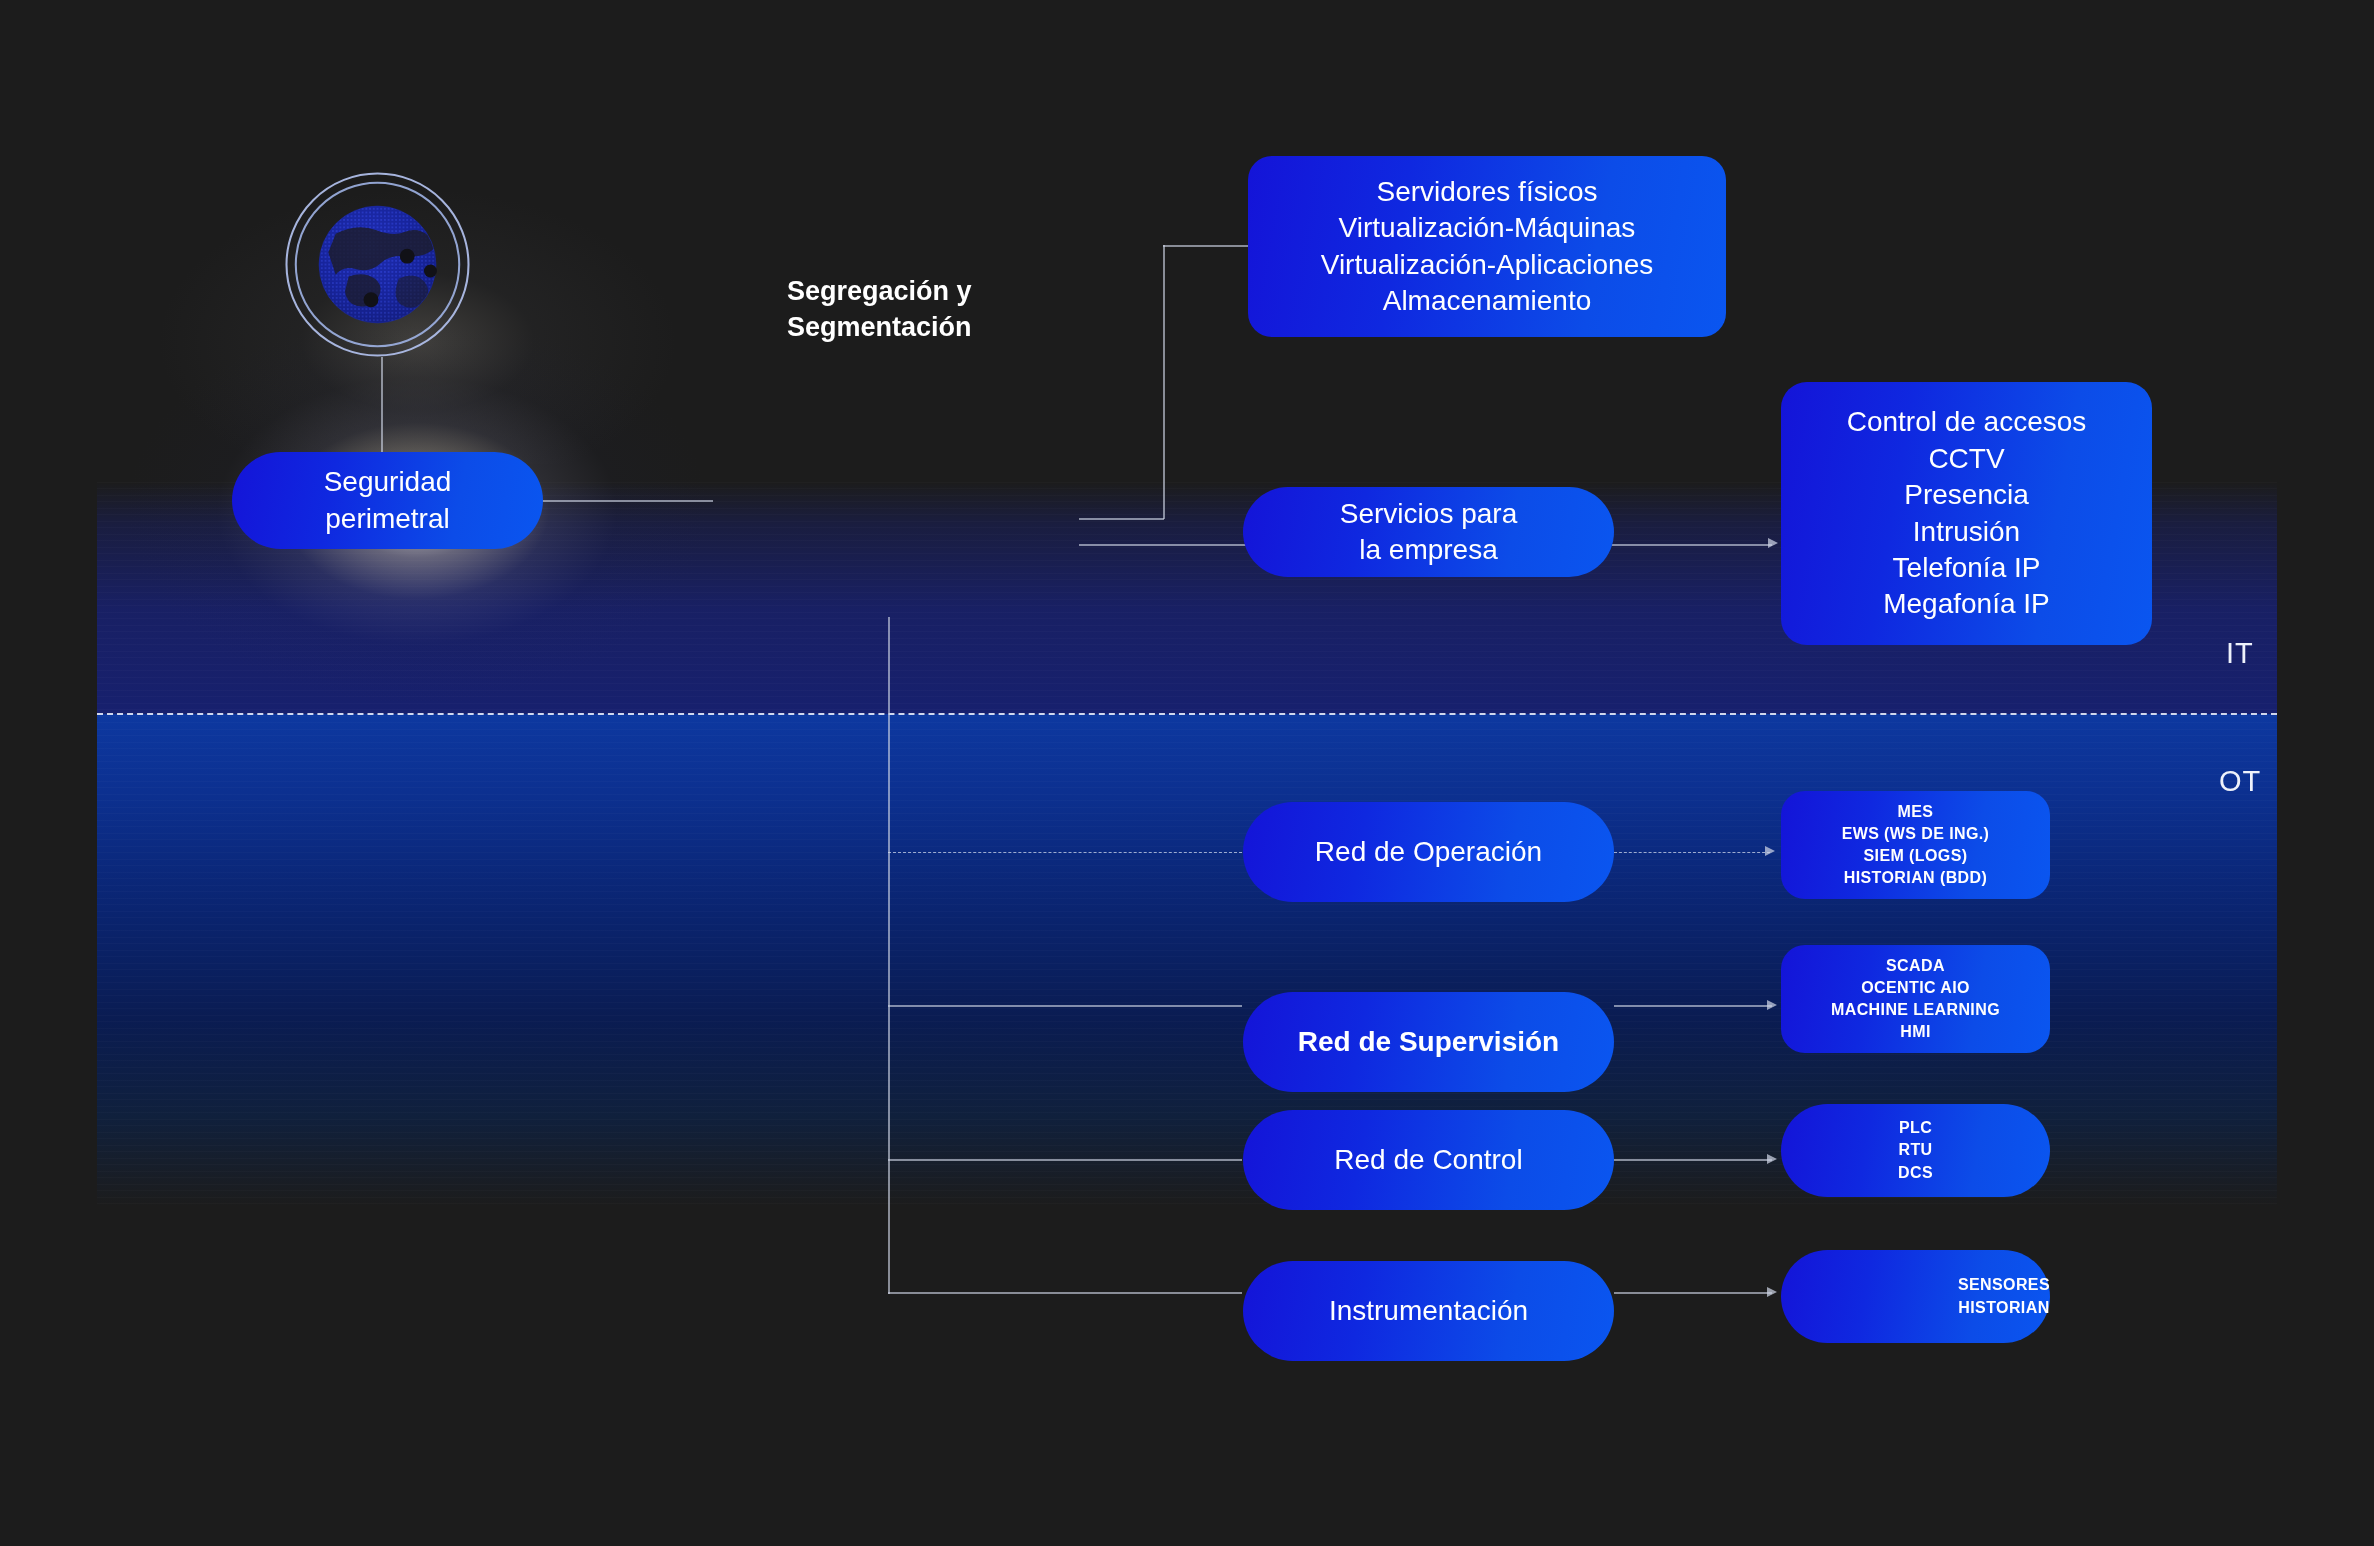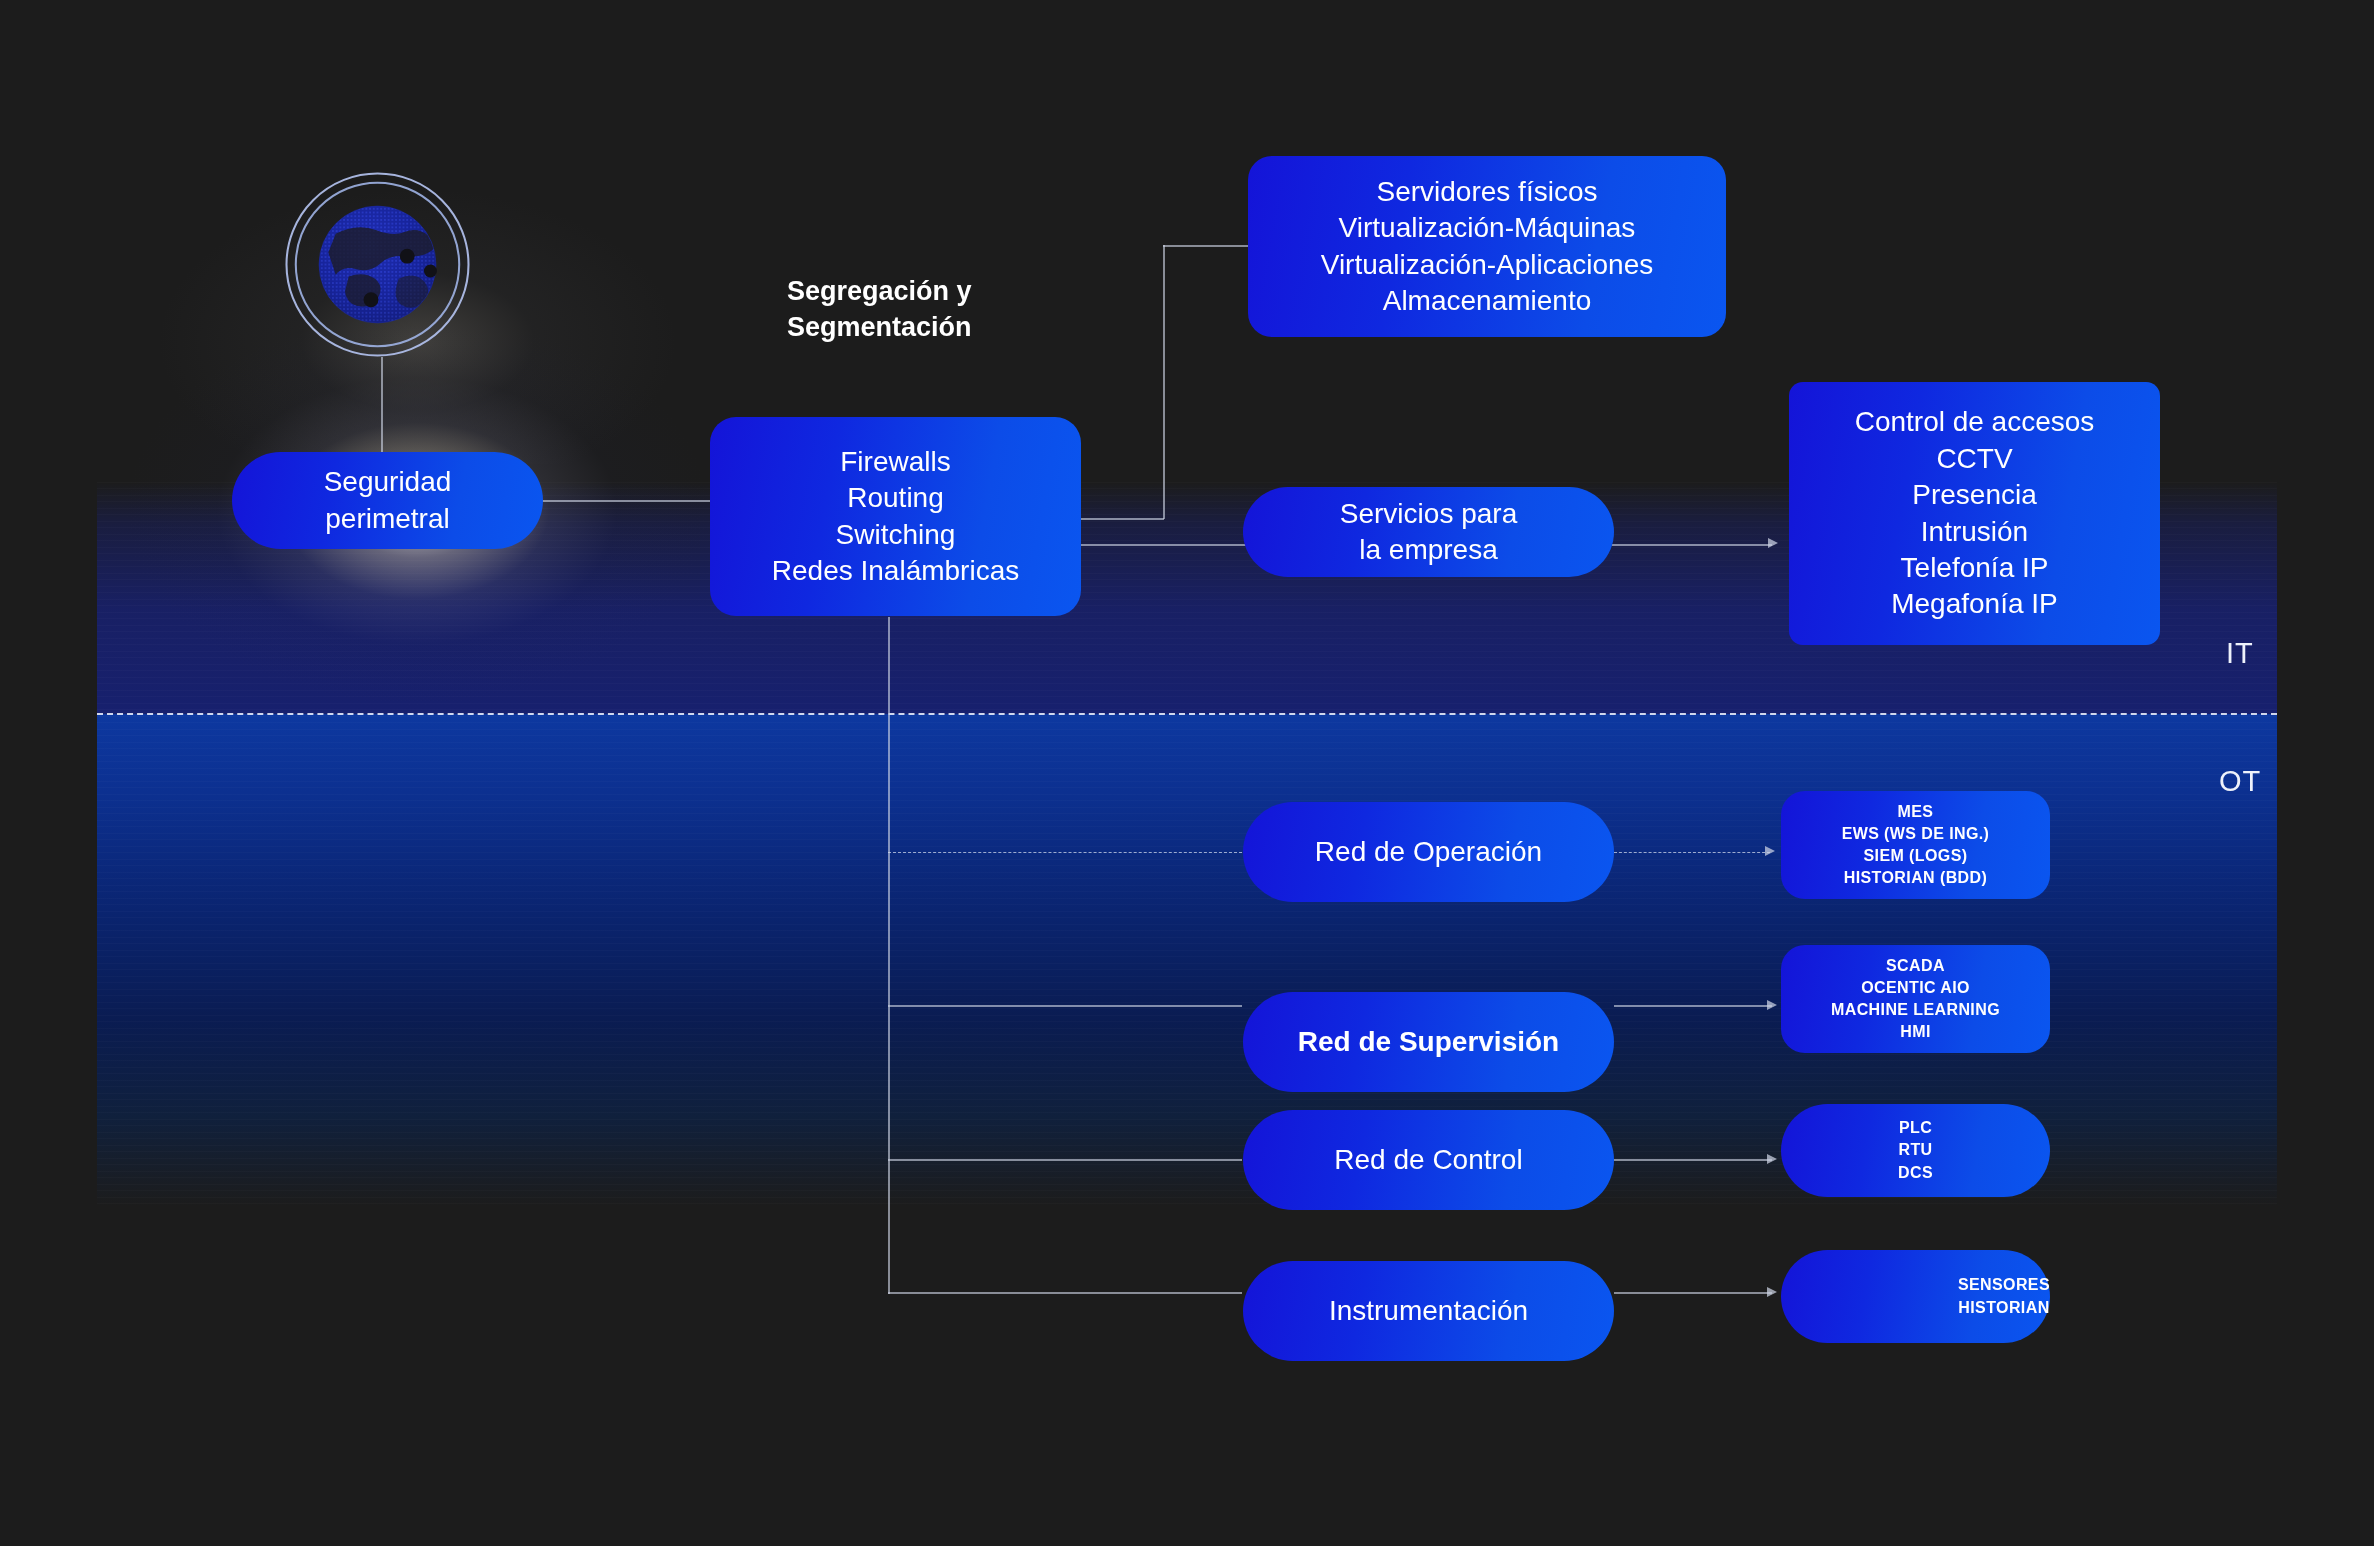--- a/index.html
+++ b/index.html
@@ -103,21 +103,21 @@
   .node span{display:block;}
   .pill{border-radius:927px;}
 
   .n-perimetral{left:232px;top:452px;width:311px;height:97px;font-size:28px;}
   .n-firewalls{left:710px;top:417px;width:371px;height:199px;font-size:28px;
                border-radius:26px;}
   .n-servidores{left:1248px;top:156px;width:478px;height:181px;
                 border-radius:24px;font-size:28px;}
   .n-servicios{left:1243px;top:487px;width:371px;height:90px;font-size:28px;}
   .n-control{left:1781px;top:382px;width:371px;height:263px;
-             border-radius:14px;font-size:28px;margin-left:8px;}
+             border-radius:26px;font-size:28px;}
 
   .n-red{left:1243px;top:0;width:371px;height:100px;font-size:28px;}
   .n-op{top:802px;}
   .n-sup{top:992px;font-weight:bold;}
   .n-ctl{top:1110px;}
   .n-ins{top:1261px;}
 
   .n-small{left:1781px;width:269px;height:100px;font-size:16px;
            font-weight:bold;letter-spacing:0.4px;line-height:1.38;}
   .s-mes{top:791px;border-radius:24px;height:108px;}
@@ -218,28 +218,20 @@
     <span>Segmentación</span>
   </div>
 
   <div class="node pill n-perimetral">
     <div>
       <span>Seguridad</span>
       <span>perimetral</span>
     </div>
   </div>
 
-  <div class="node n-firewalls">
-    <div>
-      <span>Firewalls</span>
-      <span>Routing</span>
-      <span>Switching</span>
-      <span>Redes Inalámbricas</span>
-    </div>
-  </div>
 
   <div class="node n-servidores">
     <div>
       <span>Servidores físicos</span>
       <span>Virtualización-Máquinas</span>
       <span>Virtualización-Aplicaciones</span>
       <span>Almacenamiento</span>
     </div>
   </div>
 

